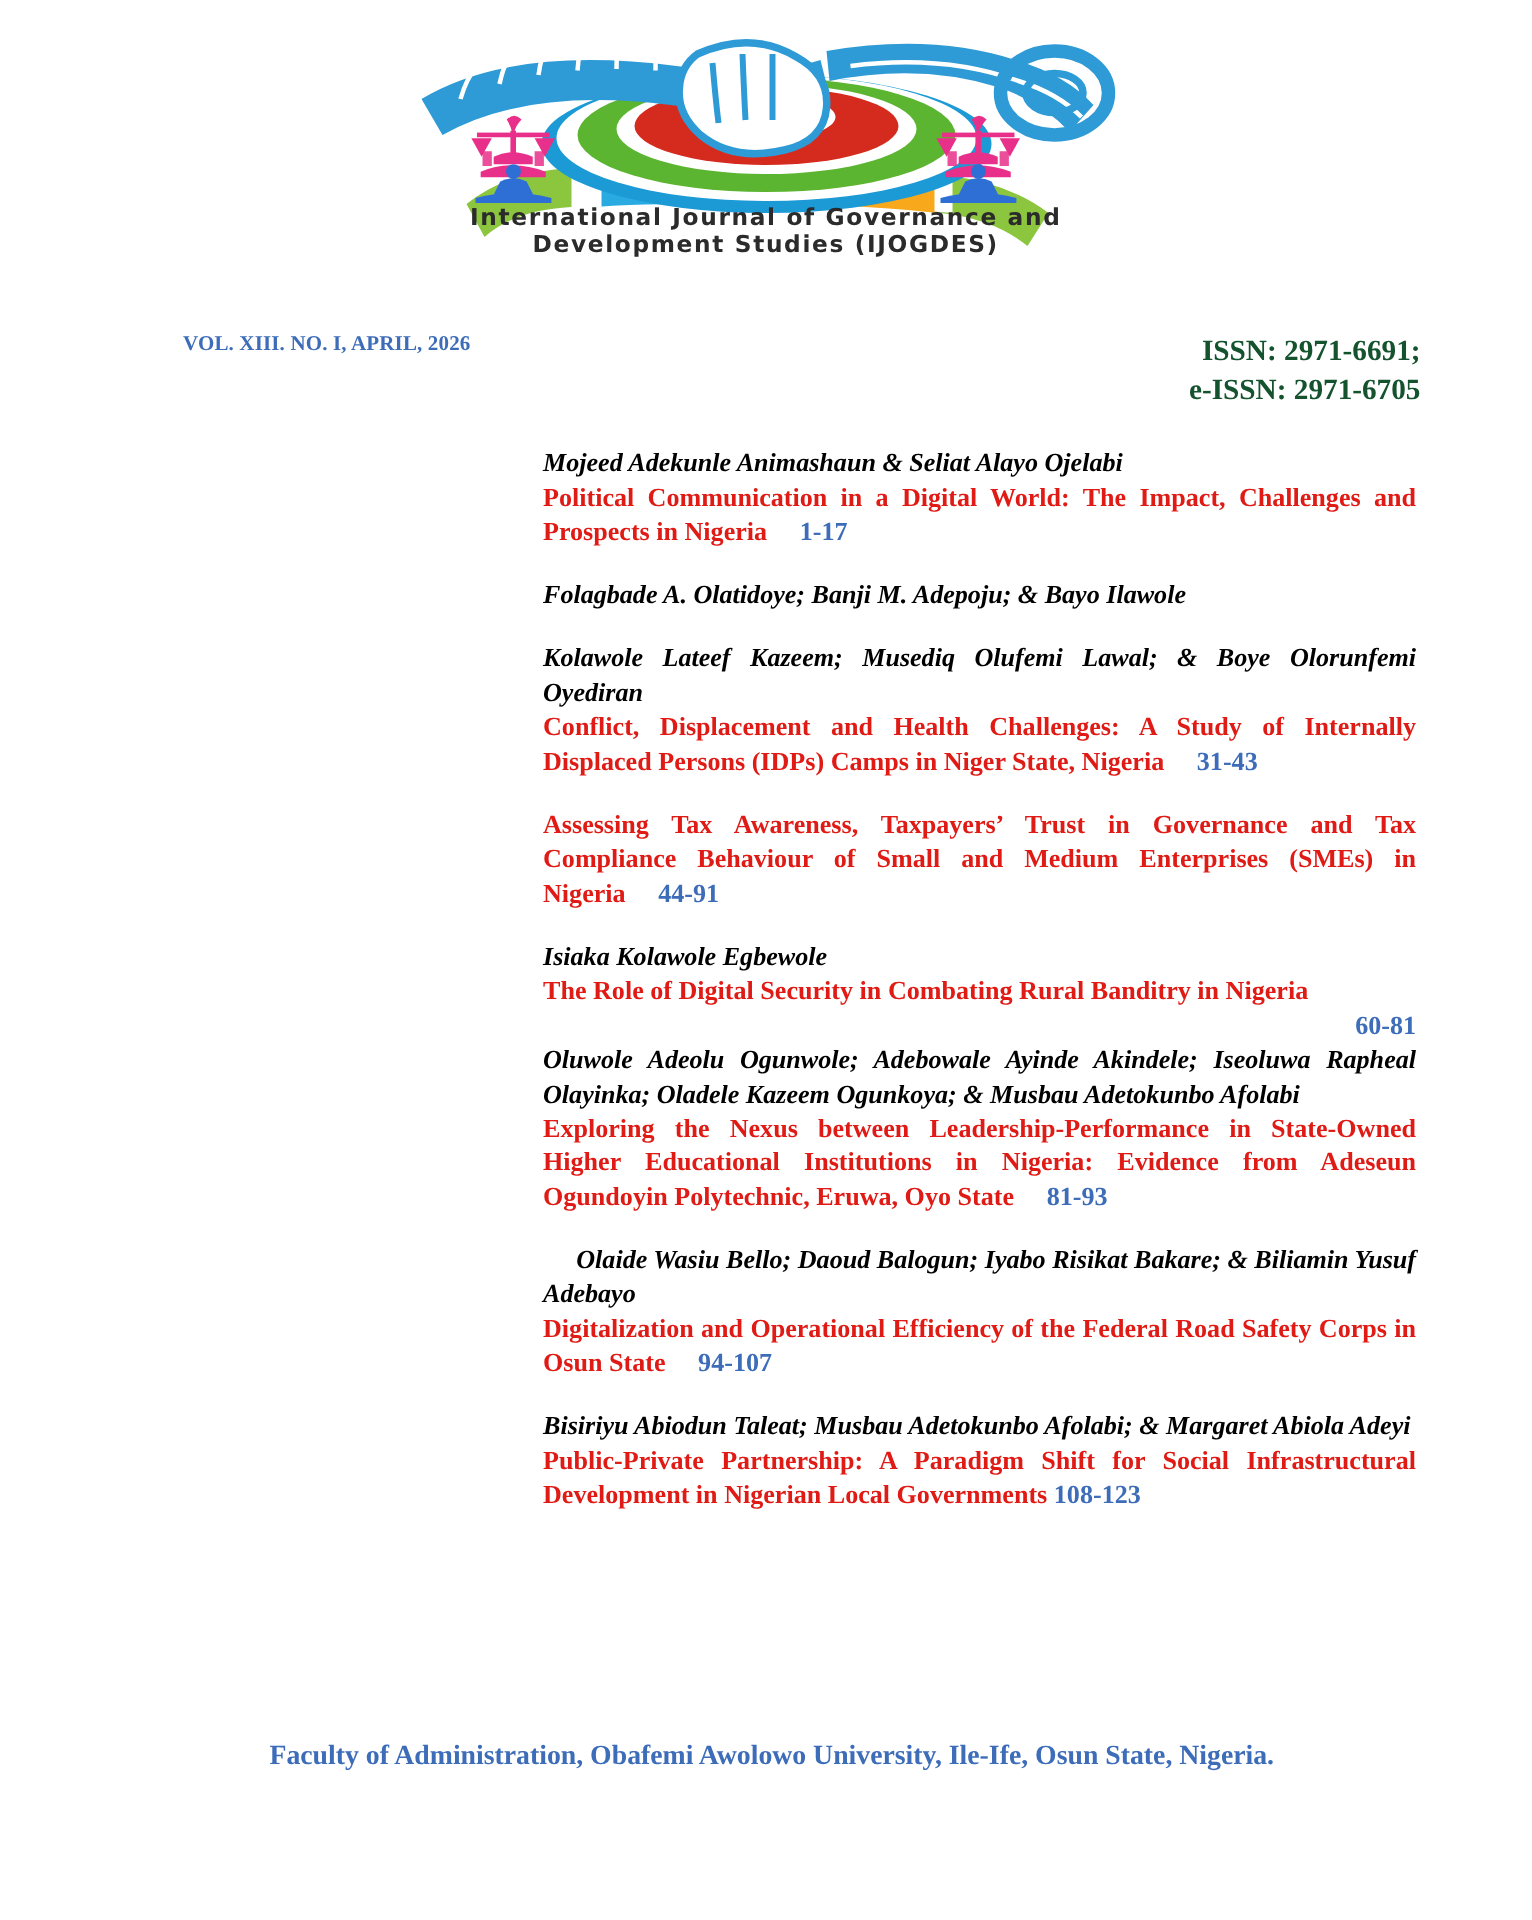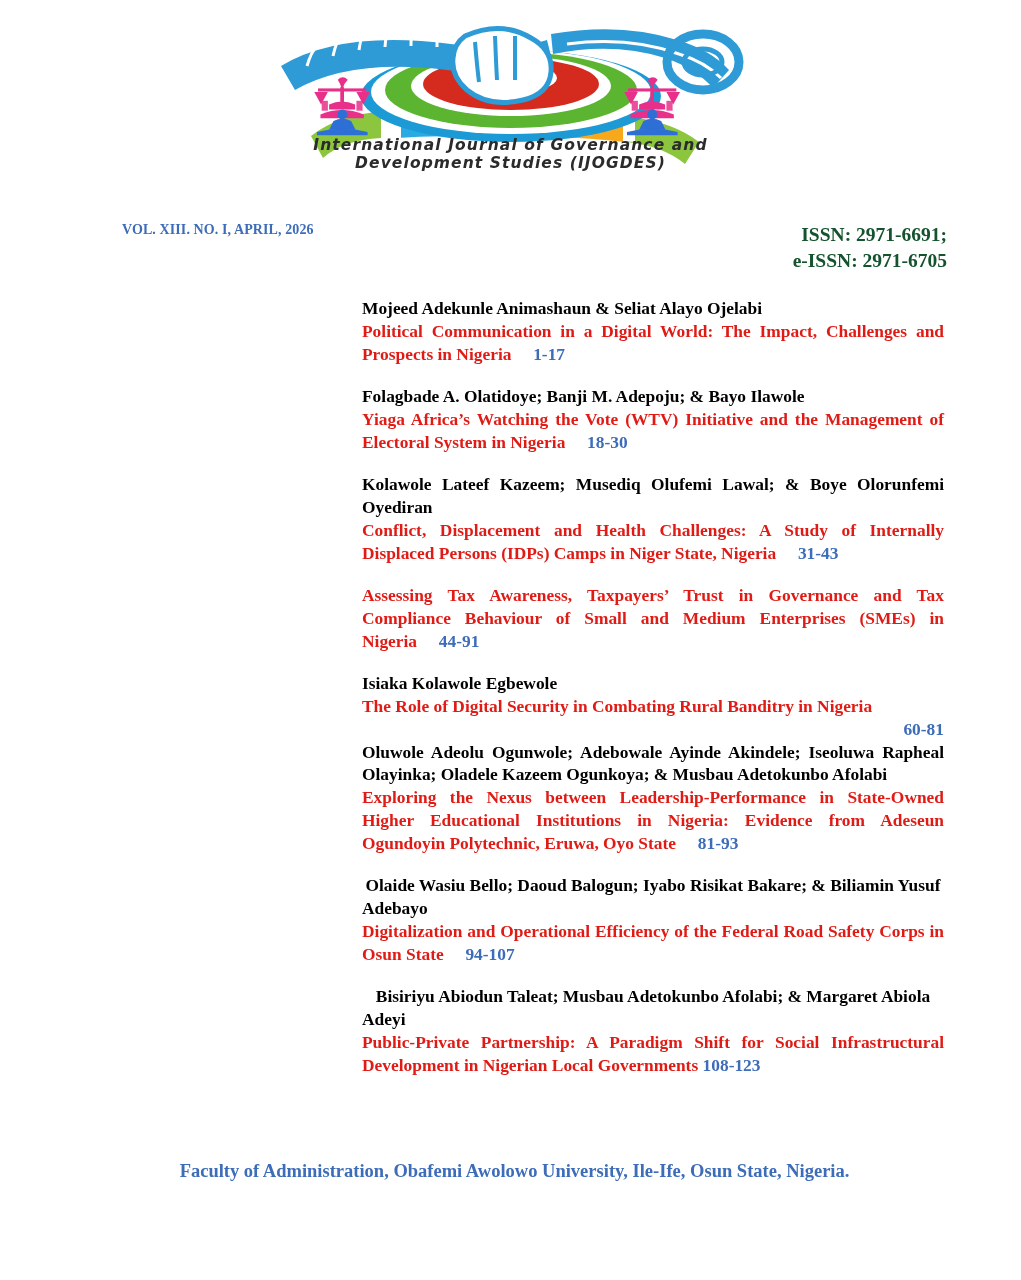--- a/index.html
+++ b/index.html
@@ -14,21 +14,20 @@
     color: #000000;
     overflow: hidden;
     position: relative;
   }
 
   
   .logo-block {
     width: 100%;
     height: 180px;
     position: relative;
-    font-style: italic;
   }
   .logo-art {
     position: absolute;
     left: 50%;
     top: 18px;
     transform: translateX(-50%);
     width: 520px;
     height: 160px;
   }
   .logo-caption {
@@ -82,22 +81,23 @@
   .entry { margin-bottom: 19px; }
   .entry.tight { margin-bottom: 0px; }
   .authors {
     font-weight: bold;
     font-size: 17.4px;
     line-height: 1.32;
     color: #000000;
     text-align: justify;
     text-align-last: left;
     margin: 0;
-  }
-  .authors.nojustify { text-align: center; }
+    font-style: italic;
+  }
+  .authors.nojustify { text-align: right; }
   .title-line {
     font-weight: bold;
     font-size: 17.4px;
     line-height: 1.32;
     color: #E01B15;
     text-align: justify;
     text-align-last: left;
     margin: 0;
   }
   .title-line.nojustify { text-align: left; }
@@ -237,21 +237,20 @@
 
 <div class="toc">
 
   <div class="entry">
     <p class="authors">Mojeed Adekunle Animashaun &amp; Seliat Alayo Ojelabi</p>
     <p class="title-line"><span>Political Communication in a Digital World: The Impact, Challenges and Prospects in Nigeria</span>&nbsp;&nbsp;&nbsp;&nbsp;&nbsp;<span class="pages">1-17</span></p>
   </div>
 
   <div class="entry">
     <p class="authors">Folagbade A. Olatidoye; Banji M. Adepoju; &amp; Bayo Ilawole</p>
-    <p class="title-line"><span>Yiaga Africa’s Watching the Vote (WTV) Initiative and the Management of Electoral System in Nigeria</span>&nbsp;&nbsp;&nbsp;&nbsp;&nbsp;<span class="pages">18-30</span></p>
   </div>
 
   <div class="entry">
     <p class="authors">Kolawole Lateef Kazeem; Musediq Olufemi Lawal; &amp; Boye Olorunfemi Oyediran</p>
     <p class="title-line"><span>Conflict, Displacement and Health Challenges: A Study of Internally Displaced Persons (IDPs) Camps in Niger State, Nigeria</span>&nbsp;&nbsp;&nbsp;&nbsp;&nbsp;<span class="pages">31-43</span></p>
   </div>
 
   <div class="entry">
     <p class="title-line"><span>Assessing Tax Awareness, Taxpayers’ Trust in Governance and Tax Compliance Behaviour of Small and Medium Enterprises (SMEs) in Nigeria</span>&nbsp;&nbsp;&nbsp;&nbsp;&nbsp;<span class="pages">44-91</span></p>
   </div>

